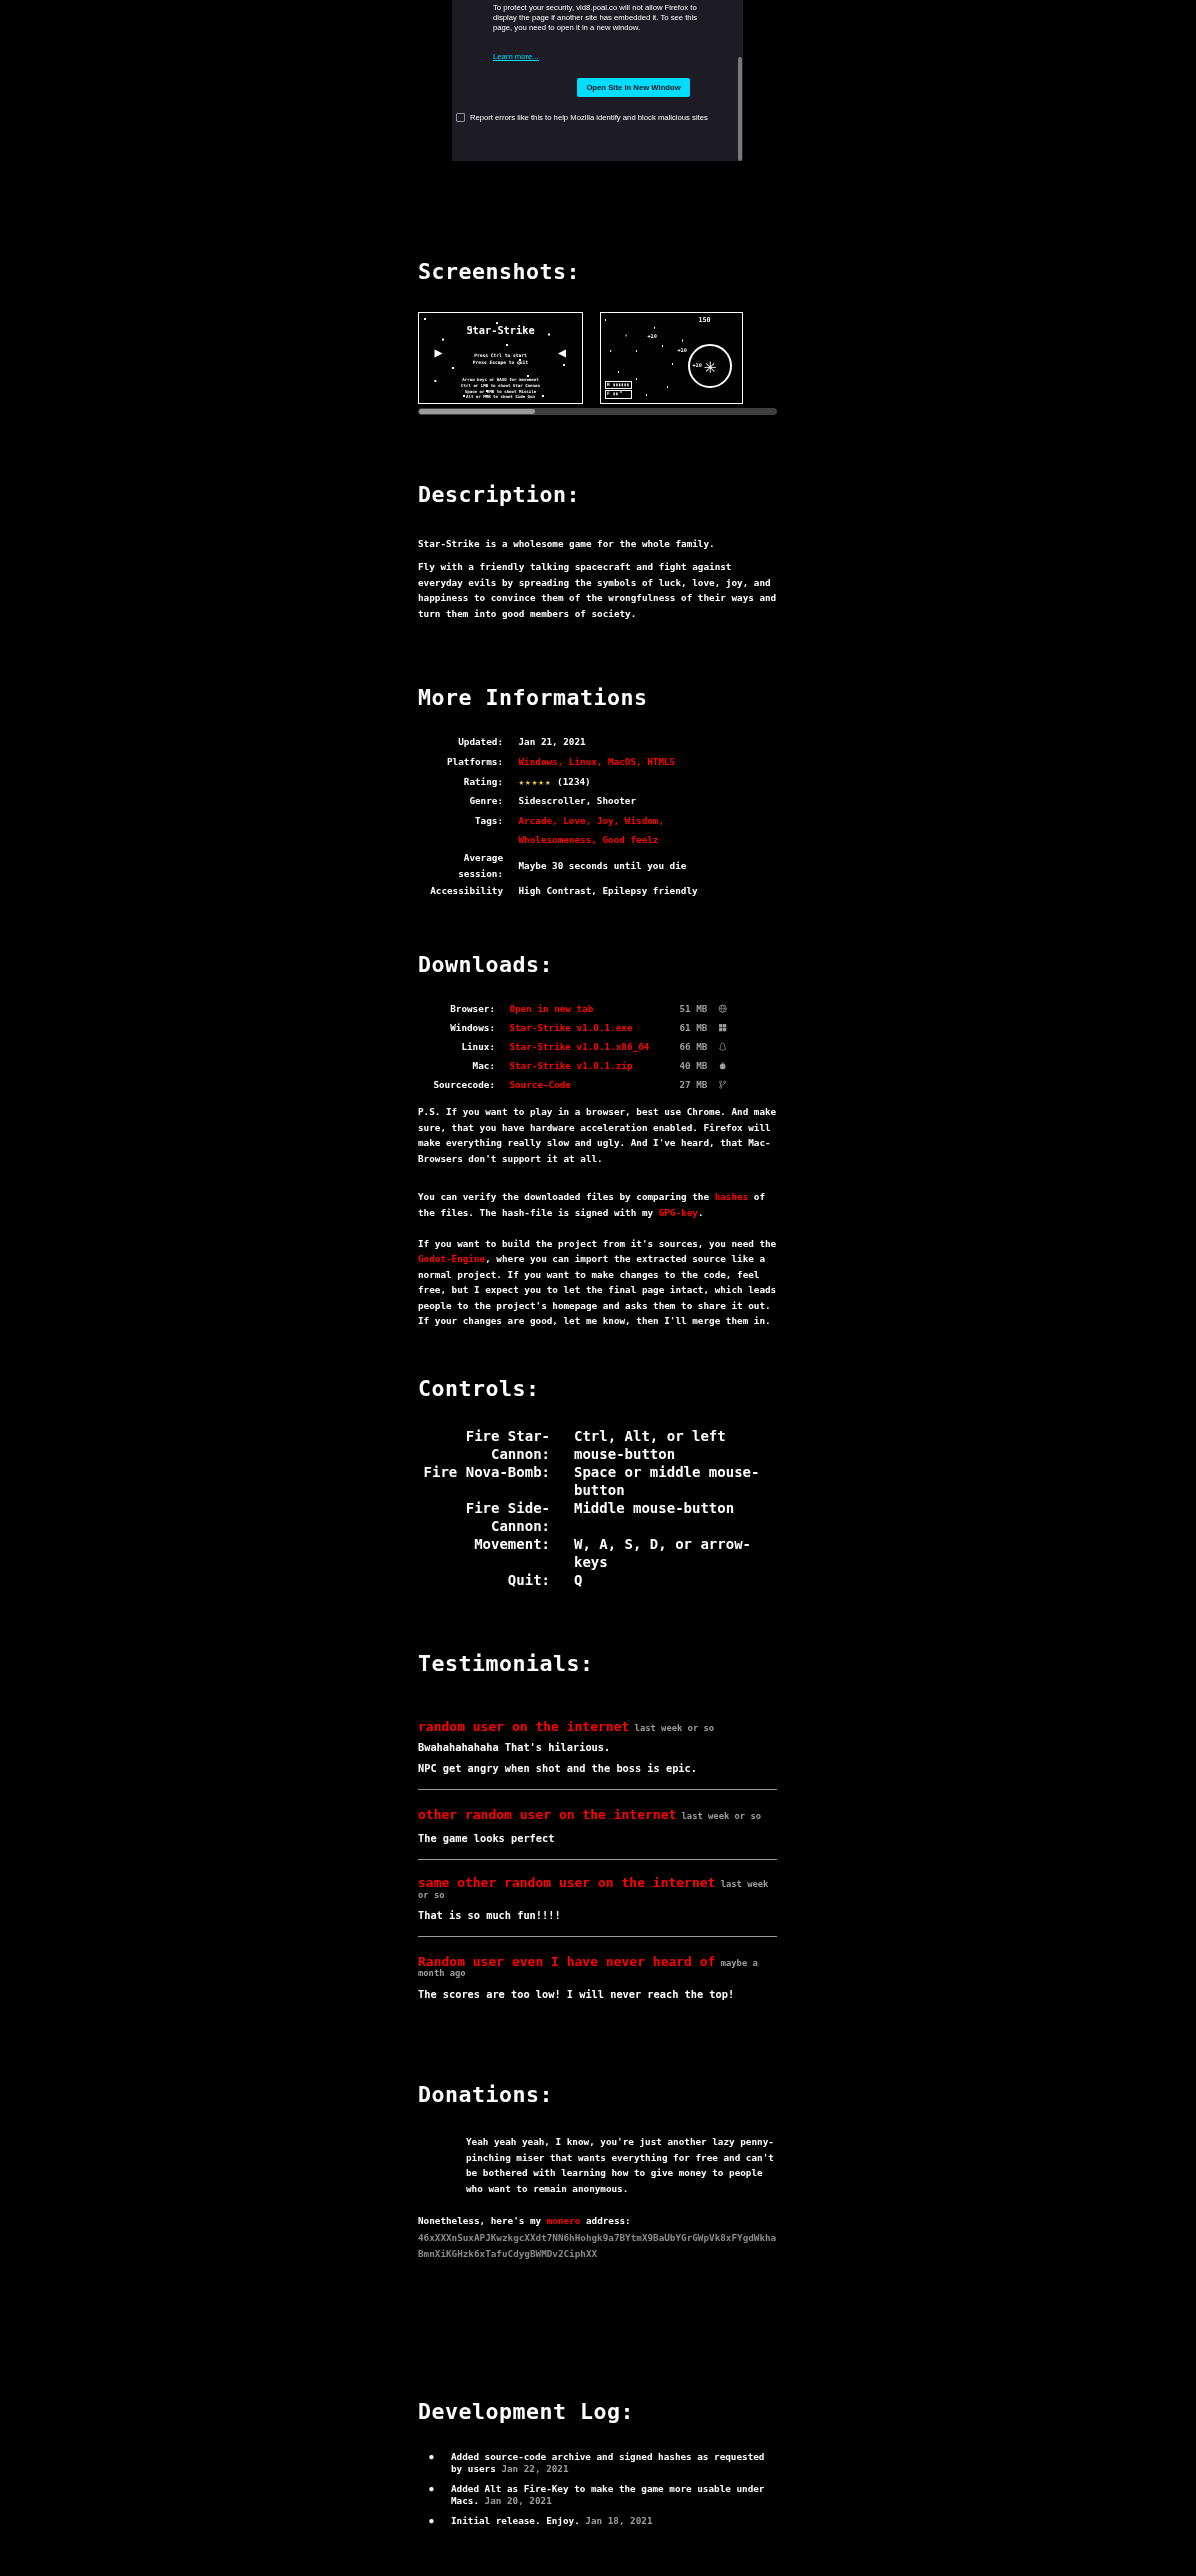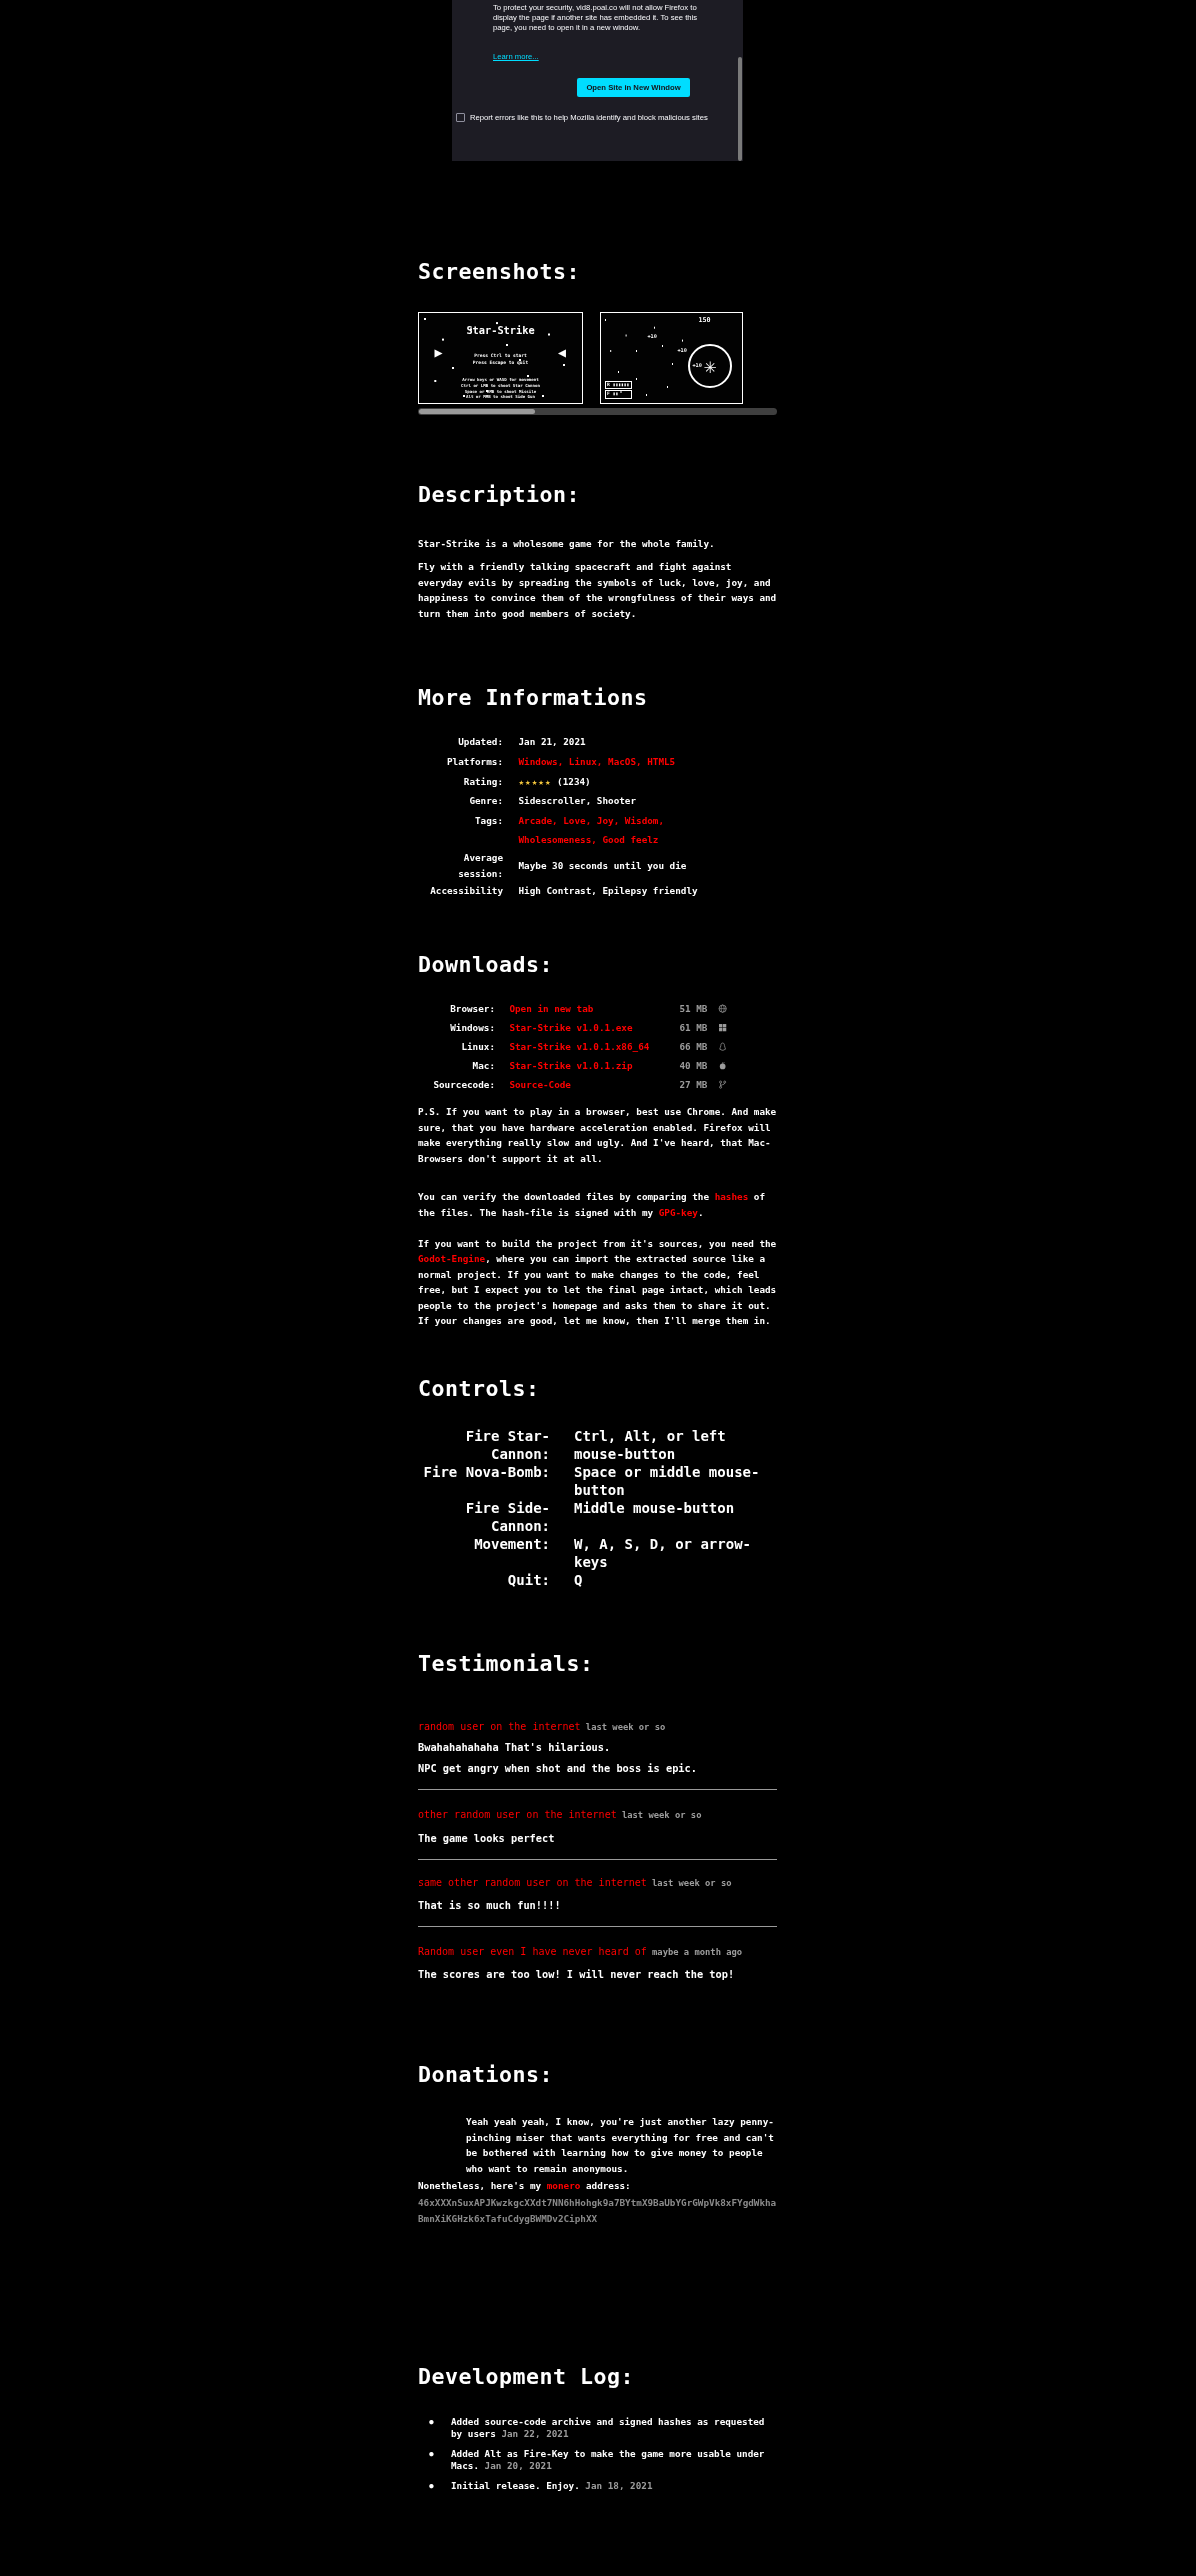--- a/index.html
+++ b/index.html
@@ -87,34 +87,34 @@
   .build{margin-top:15.5px;}
 
   
   .h-controls{margin-top:48px;}
   .ctable{margin-top:27px;}
   .crow{display:flex;gap:24px;font-size:14px;line-height:18px;font-weight:bold;}
   .clabel{width:132px;text-align:right;flex:none;}
 
   
   .h-testimonials{margin-top:63px;}
-  .t-author{font-size:10px;line-height:13.4px;font-weight:normal;color:#ff0000;cursor:pointer;display:inline;}
+  .t-author{font-size:13px;line-height:13.4px;font-weight:bold;color:#ff0000;cursor:pointer;display:inline;}
   .t-time{font-size:8.8px;font-weight:bold;color:#9c9c9c;}
   .t-quote{font-size:10.3px;line-height:20.6px;font-weight:bold;margin:0;}
   .t-quote:empty{display:none;}
   .t-a1{margin-top:45px;} .t-q1{margin-top:3.6px;}
   .t-hr{border:none;border-top:0.5px solid #9a9a9a;margin:10.8px 0 0 0;}
   .t-a2{margin-top:18px;} .t-q2{margin-top:6.2px;}
   .t-a3{margin-top:16.5px;} .t-q3{margin-top:5.2px;}
   .t-a4{margin-top:17.5px;} .t-q4{margin-top:6.2px;}
 
   
   .h-donations{margin-top:78px;}
   .don-p1{margin-top:28px;margin-left:48px;}
-  .don-p2{margin-top:2px;}
+  .don-p2{margin-top:17px;}
   .don-address{margin-top:1.5px;color:#8a8a8a;word-break:break-all;}
   .don-p3{margin-top:7.7px;}
   .don-p4{margin-top:15.5px;}
 
   
   .h-devlog{margin-top:139px;}
   .blist{margin-top:28px;}
   .bitem{position:relative;padding-left:33px;font-size:9.3px;line-height:12.4px;font-weight:bold;margin-top:7.2px;}
   .bitem:first-child{margin-top:0;}
   .bitem::before{content:"●";position:absolute;left:11.3px;top:0;font-size:7.2px;color:#fff;}

